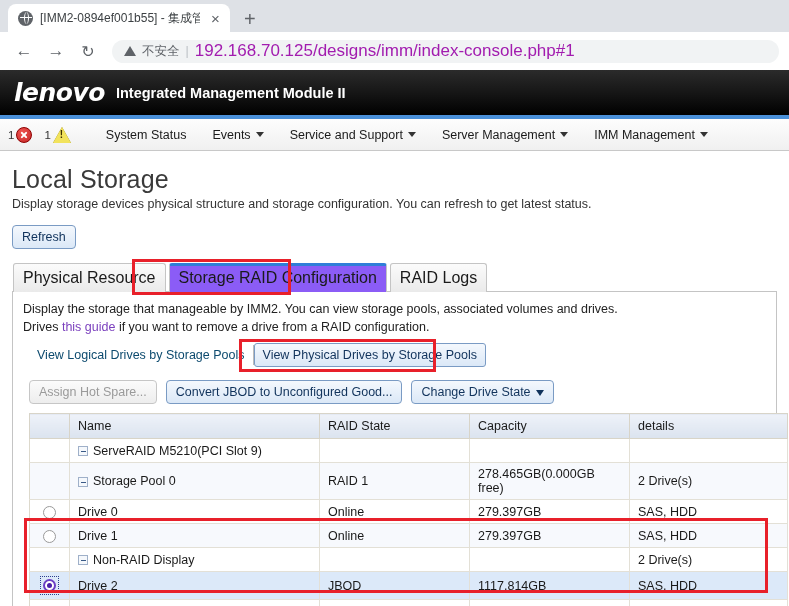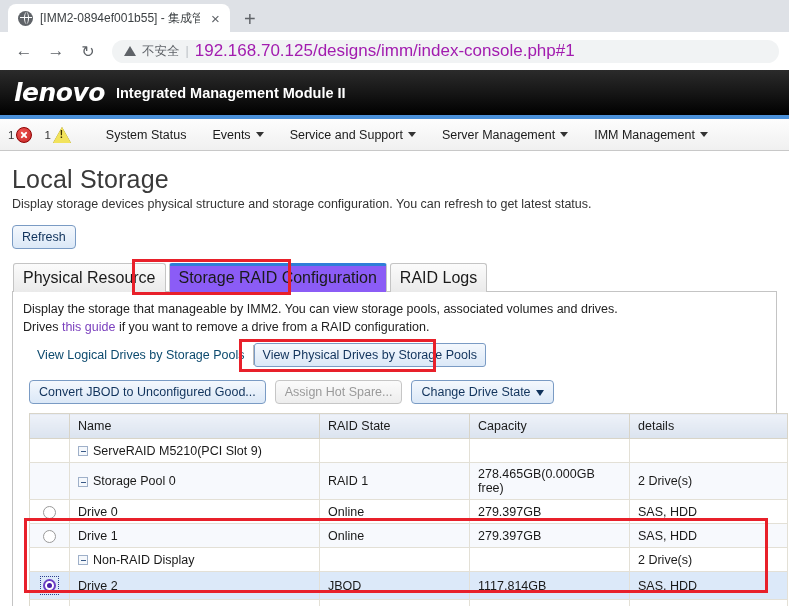--- a/index.html
+++ b/index.html
@@ -403,22 +403,22 @@
     </div>
 
     <div class="view-toggle-row">
       <button class="view-btn">View Logical Drives by Storage Pools</button>
       <div class="view-divider"></div>
       <button class="view-btn sel">View Physical Drives by Storage Pools</button>
       <div class="tab-highlight" style="left:216px; top:-4px; width:197px; height:33px;"></div>
     </div>
 
     <div class="actions-row">
+      <button class="btn disabled" disabled="">Assign Hot Spare...</button>
       <button class="btn">Convert JBOD to Unconfigured Good...</button>
-      <button class="btn disabled" disabled="">Assign Hot Spare...</button>
       <button class="btn">
         <span>Change Drive State</span><span class="dd-caret"></span>
       </button>
     </div>
 
     <div class="table-wrap">
       <table class="storage">
         <thead>
           <tr>
             <th class="col-sel"></th>

